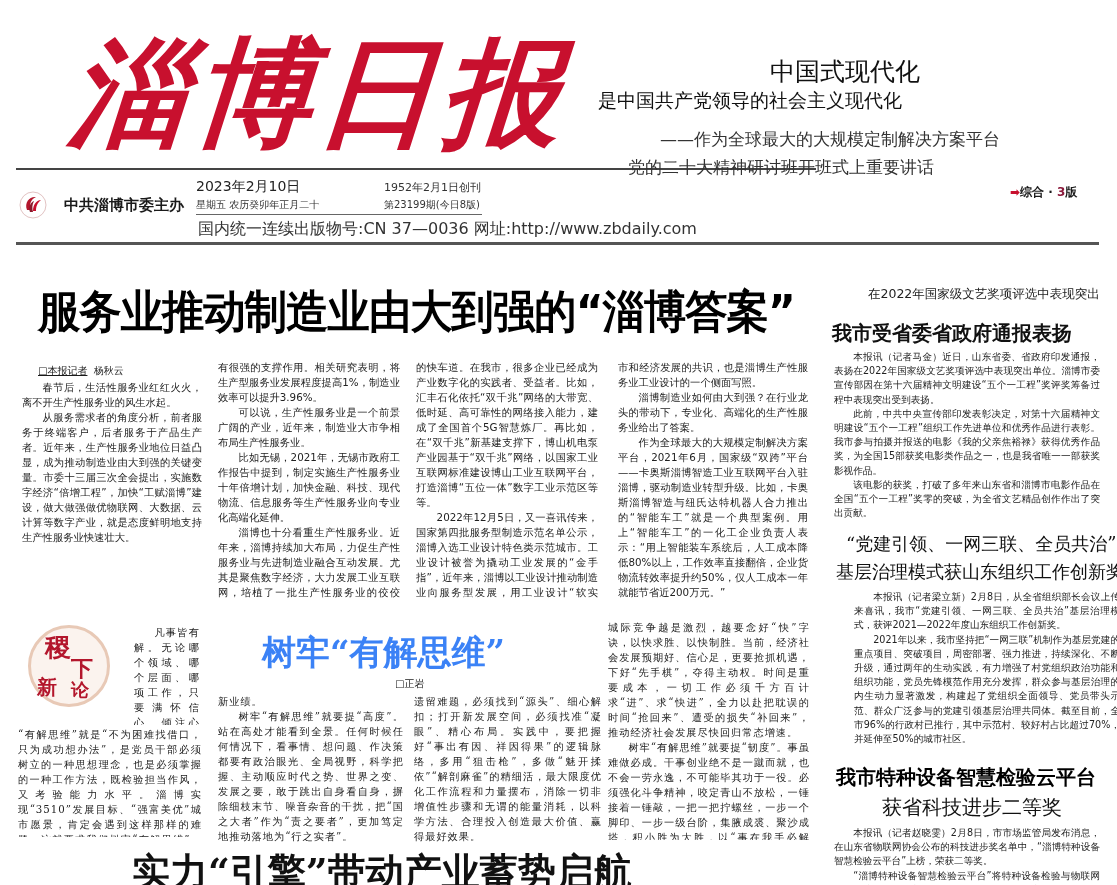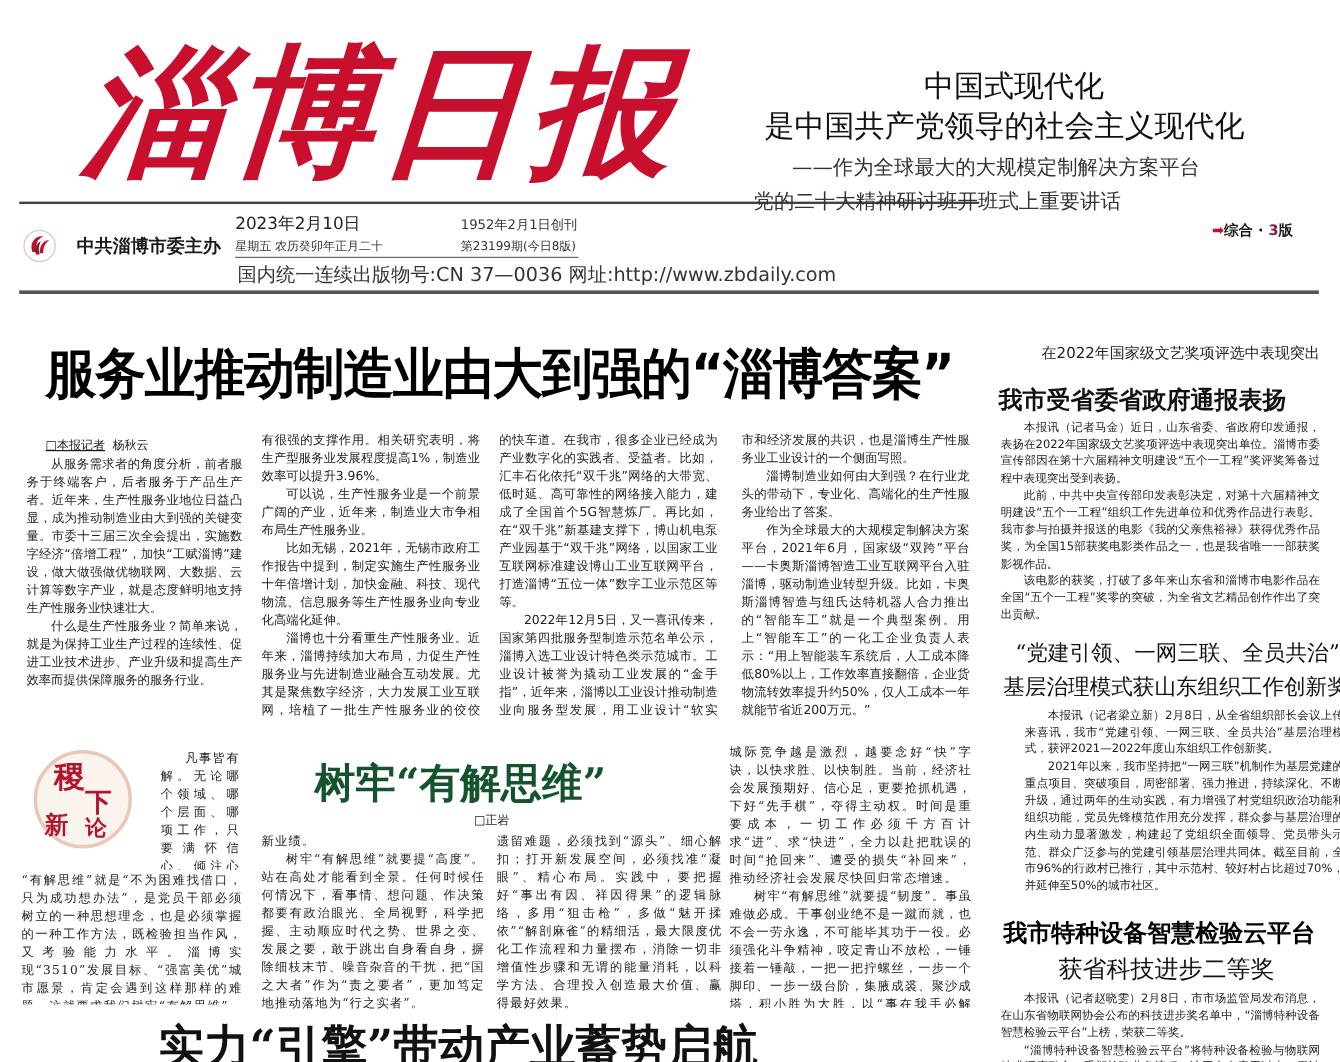--- a/index.html
+++ b/index.html
@@ -23,21 +23,21 @@
 
   .date-line { left: 196px; top: 178px; font-size: 14px; white-space: nowrap; color: #222; }
   .weekday { left: 196px; top: 198px; font-size: 10px; white-space: nowrap; color: #333; }
   .founded { left: 384px; top: 180px; font-size: 11px; white-space: nowrap; color: #333; }
   .issue { left: 384px; top: 198px; font-size: 10px; white-space: nowrap; color: #333; }
   .rule-info { left: 196px; top: 214px; width: 286px; height: 1px; background: #666; }
   .cn-line { left: 198px; top: 219px; font-size: 16px; white-space: nowrap; color: #333; }
 
   
   .lead-h1 { left: 770px; top: 55px; font-size: 25px; white-space: nowrap; color: #111; font-weight: 500; }
-  .lead-h2 { left: 637px; top: 88px; font-size: 25px; white-space: nowrap; color: #111; font-weight: 500; text-align: center; }
+  .lead-h2 { left: 598px; top: 88px; font-size: 19px; white-space: nowrap; color: #111; font-weight: 500; text-align: center; }
   .lead-sub1 { left: 660px; top: 128px; font-size: 17px; white-space: nowrap; color: #333; }
   .lead-sub2 { left: 628px; top: 156px; font-size: 17px; white-space: nowrap; color: #333; }
   .lead-jump { left: 1010px; top: 184px; font-size: 12px; white-space: nowrap; font-weight: bold; }
   .lead-jump .arrow { color: #c8102e; }
   .lead-jump .num { color: #8b1a3c; }
   .rule-mid { left: 16px; top: 242px; width: 1083px; height: 3px; background: #555; }
 
   
   .main-headline {
     left: 38px; top: 282px; font-size: 45px; font-weight: bold;
@@ -76,21 +76,21 @@
   .stamp-text { position: absolute; font-family: "DejaVu Serif", serif; color: #b3162c; font-weight: bold; }
   .stamp-1 { left: 14px; top: 2px; font-size: 26px; }
   .stamp-2 { left: 40px; top: 26px; font-size: 22px; }
   .stamp-3 { left: 6px; top: 46px; font-size: 20px; }
   .stamp-4 { left: 40px; top: 50px; font-size: 18px; }
 
   .comm { font-family: "DejaVu Serif", serif; font-size: 10.2px; line-height: 15px; color: #222; text-align: justify; letter-spacing: 1px; overflow: hidden; }
   .comm p { text-indent: 2em; }
   .comm-a { left: 134px; top: 625px; width: 66px; height: 100px; }
   .comm-b { left: 18px; top: 727px; width: 184px; height: 110px; }
-  .comm-h { left: 262px; top: 630px; font-family: "DejaVu Serif", serif; font-weight: bold; font-size: 34px; white-space: nowrap; color: #14532d; }
+  .comm-h { left: 262px; top: 630px; font-family: "DejaVu Serif", serif; font-weight: bold; font-size: 34px; white-space: nowrap; color: #3b82f6; }
   .comm-author { left: 395px; top: 677px; font-size: 10px; white-space: nowrap; }
   .comm-c { left: 218px; top: 694px; width: 186px; height: 150px; }
   .comm-d { left: 414px; top: 694px; width: 188px; height: 150px; }
   .comm-e { left: 608px; top: 620px; width: 202px; height: 220px; }
 
   .bottom-headline { left: 132px; top: 852px; font-family: "DejaVu Serif", serif; font-weight: bold; font-size: 38px; white-space: nowrap; color: #111; line-height: 40px; }
 </style>
 </head>
 <body>
 
@@ -123,22 +123,22 @@
   <span>·</span>
   <span class="num">3</span><span>版</span>
 </div>
 <div class="abs rule-mid"></div>
 
 <div class="abs main-headline">服务业推动制造业由大到强的“淄博答案”</div>
 <div class="abs byline">
   <span class="u">□本报记者</span>&nbsp;&nbsp;<span>杨秋云</span>
 </div>
 <div class="abs col col-1">
+  <p>春节后，生活性服务业红红火火，离不开生产性服务业的风生水起。</p>
   <p>从服务需求者的角度分析，前者服务于终端客户，后者服务于产品生产者。近年来，生产性服务业地位日益凸显，成为推动制造业由大到强的关键变量。市委十三届三次全会提出，实施数字经济“倍增工程”，加快“工赋淄博”建设，做大做强做优物联网、大数据、云计算等数字产业，就是态度鲜明地支持生产性服务业快速壮大。</p>
-  <p>什么是生产性服务业？简单来说，就是为保持工业生产过程的连续性、促进工业技术进步、产业升级和提高生产效率而提供保障服务的服务行业。</p>
 
 </div>
 <div class="abs col col-2">
   <p class="noindent">有很强的支撑作用。相关研究表明，将生产型服务业发展程度提高1%，制造业效率可以提升3.96%。</p>
   <p>可以说，生产性服务业是一个前景广阔的产业，近年来，制造业大市争相布局生产性服务业。</p>
   <p>比如无锡，2021年，无锡市政府工作报告中提到，制定实施生产性服务业十年倍增计划，加快金融、科技、现代物流、信息服务等生产性服务业向专业化高端化延伸。</p>
   <p>淄博也十分看重生产性服务业。近年来，淄博持续加大布局，力促生产性服务业与先进制造业融合互动发展。尤其是聚焦数字经济，大力发展工业互联网，培植了一批生产性服务业的佼佼者。</p>
 
 </div>
 <div class="abs col col-3">

